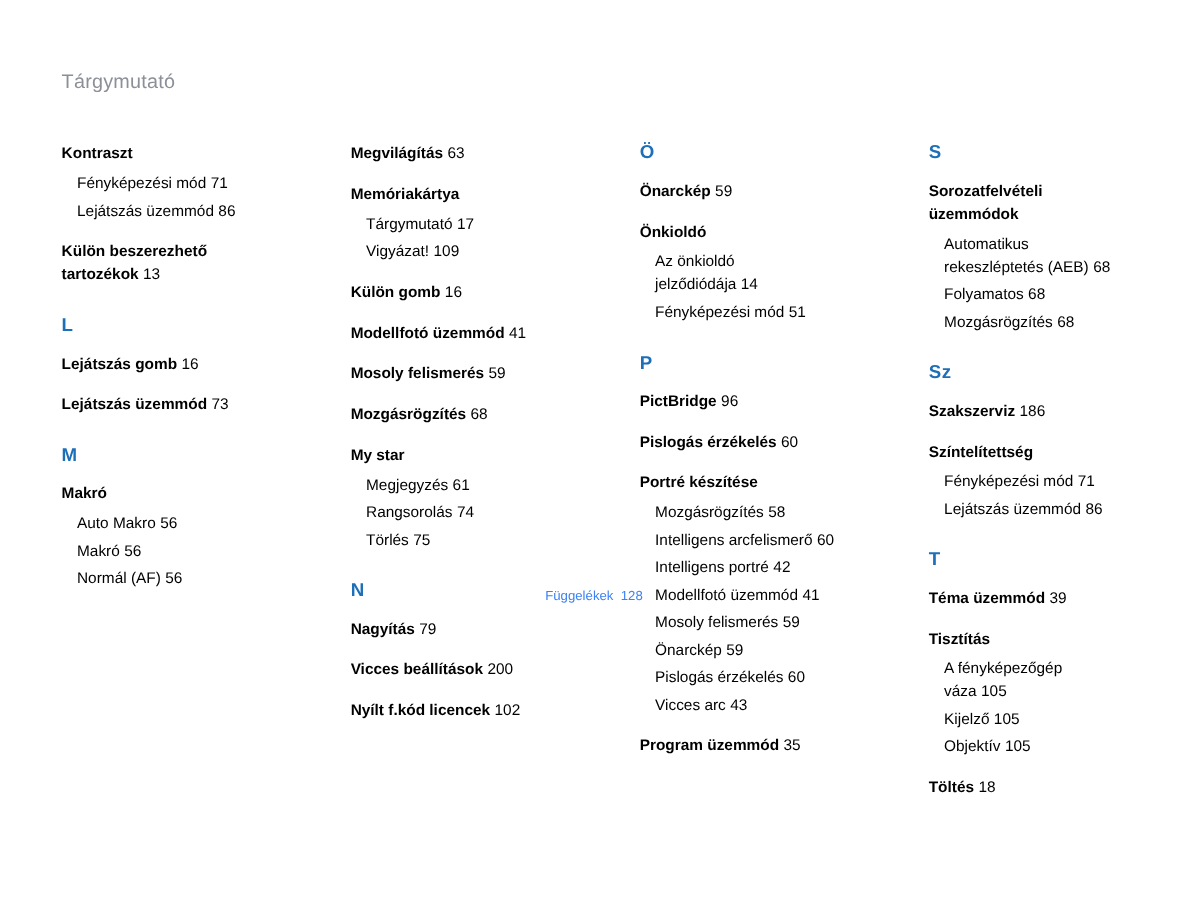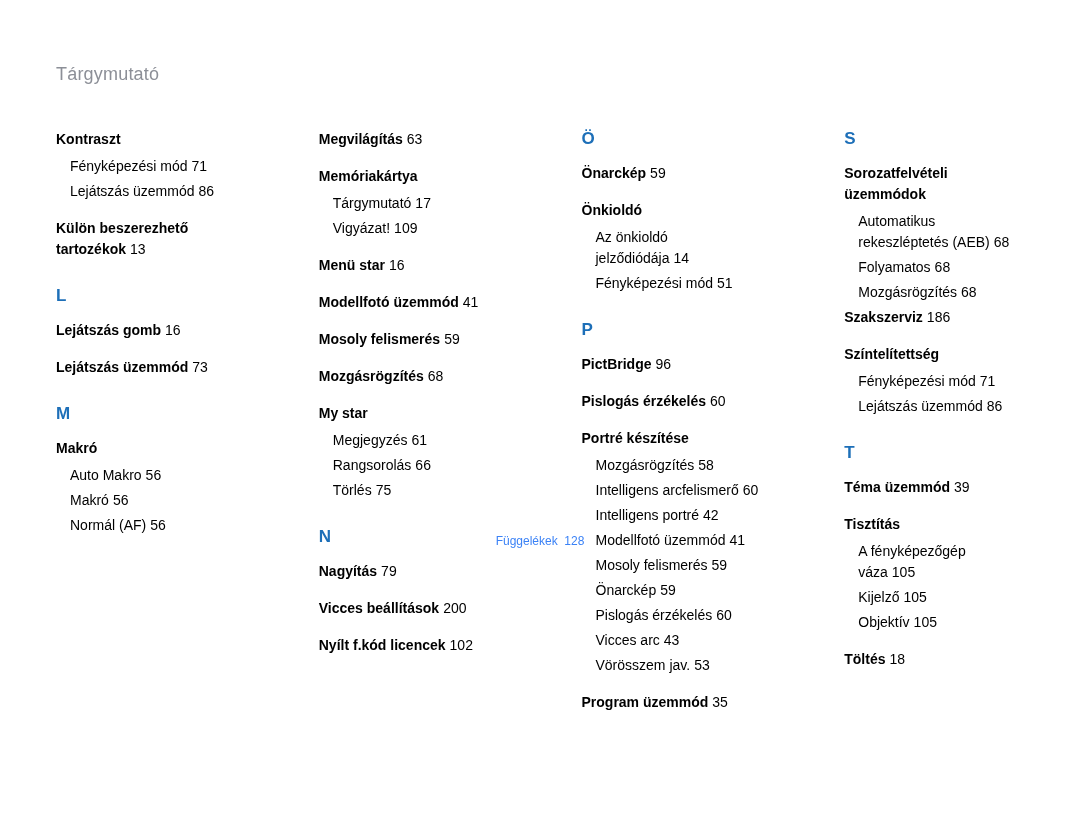--- a/index.html
+++ b/index.html
@@ -96,27 +96,27 @@
       <div class="sub-line"><span>Makró</span><span class="sub-page">56</span></div>
       <div class="sub-line"><span>Normál (AF)</span><span class="sub-page">56</span></div>
     </div>
 
     <div class="col">
       <div class="topic-line"><span>Megvilágítás</span><span class="topic-page">63</span></div>
       <div class="topic-line spaced"><span>Memóriakártya</span></div>
       <div class="sub-line"><span>Tárgymutató</span><span class="sub-page">17</span></div>
       <div class="sub-line"><span>Vigyázat!</span><span class="sub-page">109</span></div>
 
-      <div class="topic-line spaced"><span>Menü star</span><span class="topic-page">16</span></div>
+      <div class="topic-line spaced"><span>Külön gomb</span><span class="topic-page">16</span></div>
       <div class="topic-line spaced"><span>Modellfotó üzemmód</span><span class="topic-page">41</span></div>
       <div class="topic-line spaced"><span>Mosoly felismerés</span><span class="topic-page">59</span></div>
       <div class="topic-line spaced"><span>Mozgásrögzítés</span><span class="topic-page">68</span></div>
       <div class="topic-line spaced"><span>My star</span></div>
       <div class="sub-line"><span>Megjegyzés</span><span class="sub-page">61</span></div>
-      <div class="sub-line"><span>Rangsorolás</span><span class="sub-page">66</span></div>
+      <div class="sub-line"><span>Rangsorolás</span><span class="sub-page">74</span></div>
       <div class="sub-line"><span>Törlés</span><span class="sub-page">75</span></div>
 
       <div class="section-letter">N</div>
       <div class="topic-line"><span>Nagyítás</span><span class="topic-page">79</span></div>
       <div class="topic-line spaced"><span>Vicces beállítások</span><span class="topic-page">200</span></div>
       <div class="topic-line spaced"><span>Nyílt f.kód licencek</span><span class="topic-page">102</span></div>
     </div>
 
     <div class="col">
       <div class="section-letter" style="margin-top:0">Ö</div>
@@ -130,31 +130,31 @@
       <div class="topic-line spaced"><span>Pislogás érzékelés</span><span class="topic-page">60</span></div>
       <div class="topic-line spaced"><span>Portré készítése</span></div>
       <div class="sub-line"><span>Mozgásrögzítés</span><span class="sub-page">58</span></div>
       <div class="sub-line"><span>Intelligens arcfelismerő</span><span class="sub-page">60</span></div>
       <div class="sub-line"><span>Intelligens portré</span><span class="sub-page">42</span></div>
       <div class="sub-line"><span>Modellfotó üzemmód</span><span class="sub-page">41</span></div>
       <div class="sub-line"><span>Mosoly felismerés</span><span class="sub-page">59</span></div>
       <div class="sub-line"><span>Önarckép</span><span class="sub-page">59</span></div>
       <div class="sub-line"><span>Pislogás érzékelés</span><span class="sub-page">60</span></div>
       <div class="sub-line"><span>Vicces arc</span><span class="sub-page">43</span></div>
-      <div class="sub-line"><span>Vörösszem jav.</span><span class="sub-page">53</span></div>
       <div class="topic-line spaced"><span>Program üzemmód</span><span class="topic-page">35</span></div>
     </div>
 
     <div class="col">
       <div class="section-letter" style="margin-top:0">S</div>
       <div class="topic-line"><span>Sorozatfelvételi üzemmódok</span></div>
       <div class="sub-line"><span>Automatikus rekeszléptetés (AEB)</span><span class="sub-page">68</span></div>
       <div class="sub-line"><span>Folyamatos</span><span class="sub-page">68</span></div>
       <div class="sub-line"><span>Mozgásrögzítés</span><span class="sub-page">68</span></div>
 
+      <div class="section-letter">Sz</div>
       <div class="topic-line"><span>Szakszerviz</span><span class="topic-page">186</span></div>
       <div class="topic-line spaced"><span>Színtelítettség</span></div>
       <div class="sub-line"><span>Fényképezési mód</span><span class="sub-page">71</span></div>
       <div class="sub-line"><span>Lejátszás üzemmód</span><span class="sub-page">86</span></div>
 
       <div class="section-letter">T</div>
       <div class="topic-line"><span>Téma üzemmód</span><span class="topic-page">39</span></div>
       <div class="topic-line spaced"><span>Tisztítás</span></div>
       <div class="sub-line"><span>A fényképezőgép váza</span><span class="sub-page">105</span></div>
       <div class="sub-line"><span>Kijelző</span><span class="sub-page">105</span></div>

